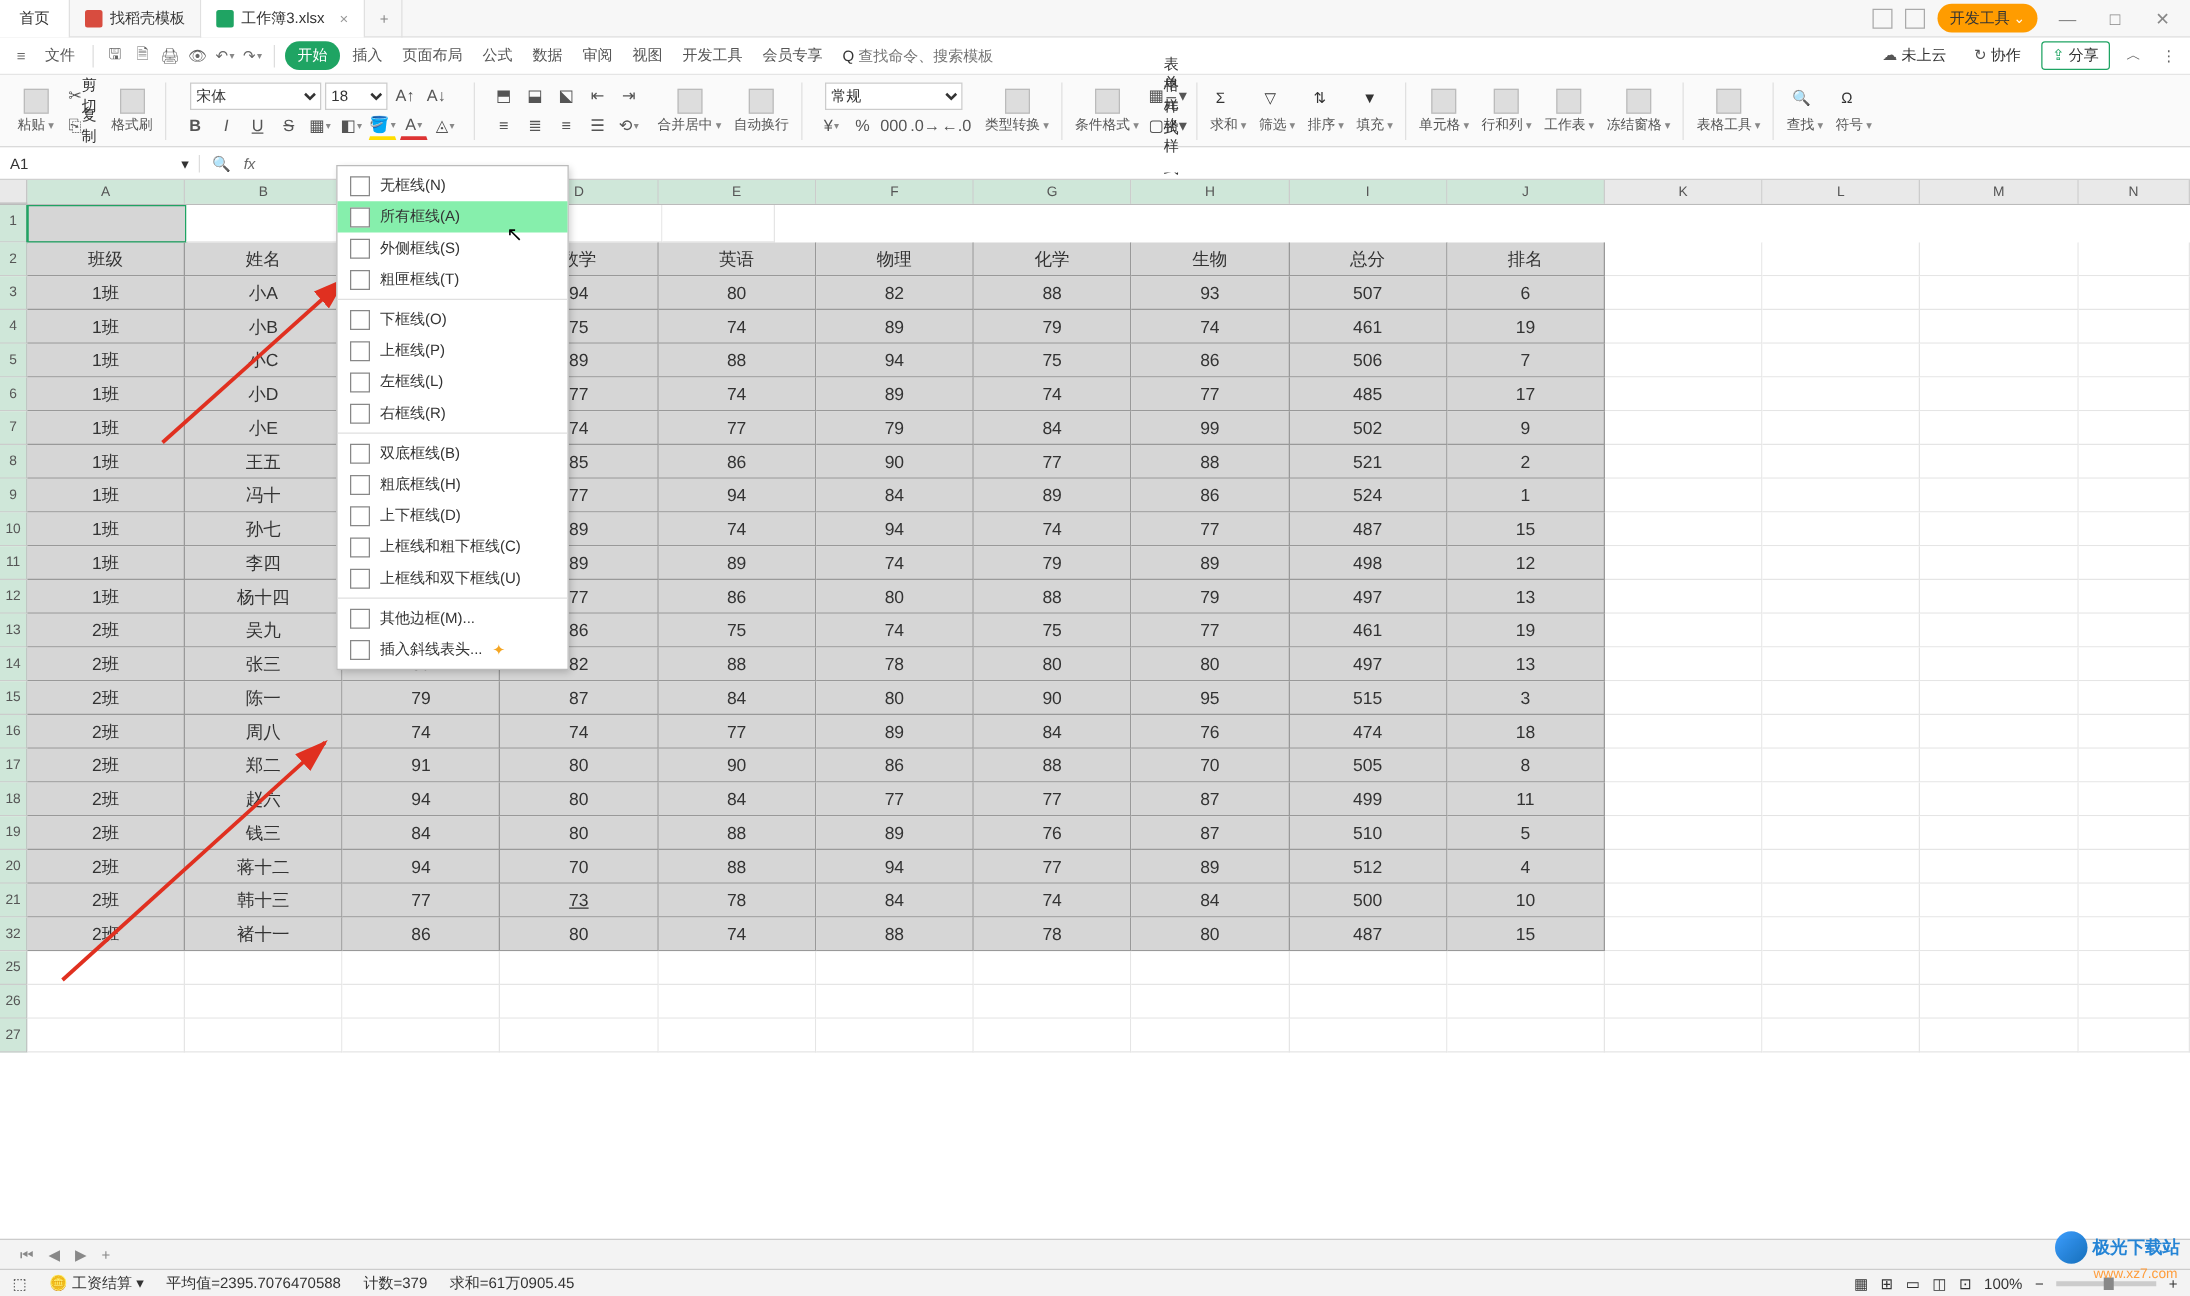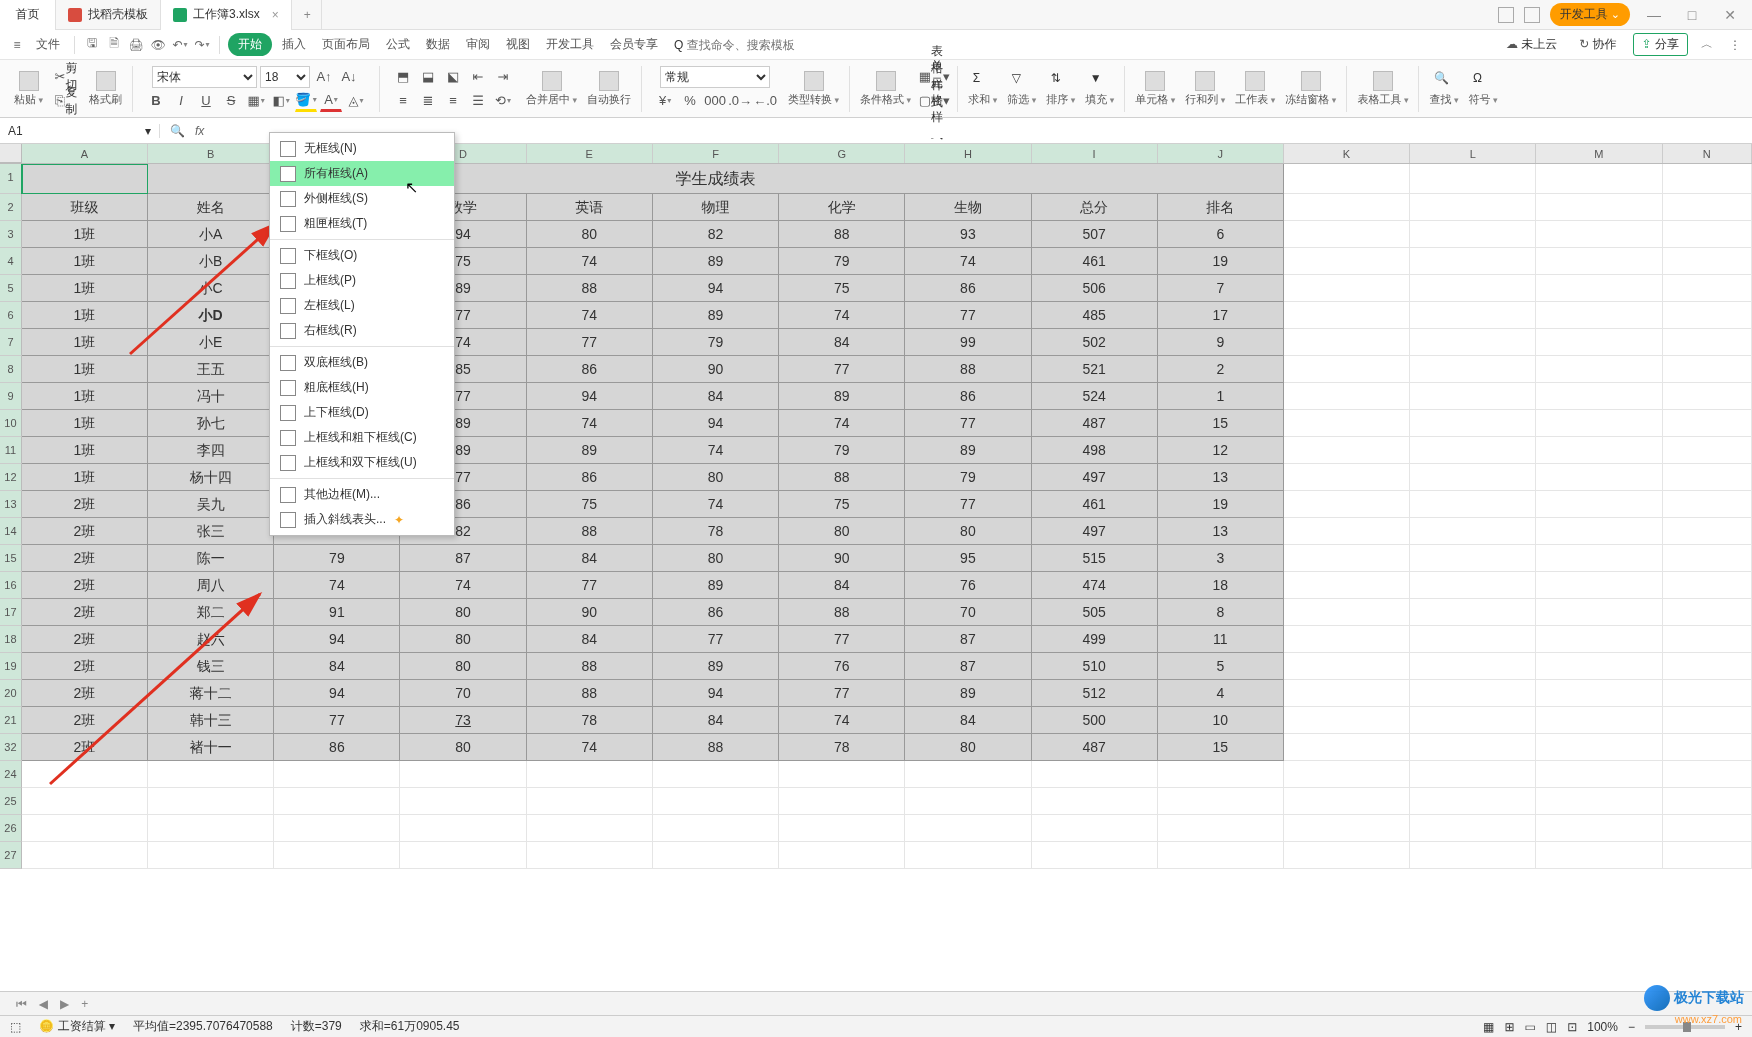--- a/index.html
+++ b/index.html
@@ -309,21 +309,20 @@
       <div class="colhead" style="width: 127px;">J</div>
       <div class="colhead unsel" style="width: 127px;">K</div>
       <div class="colhead unsel" style="width: 127px;">L</div>
       <div class="colhead unsel" style="width: 127px;">M</div>
       <div class="colhead unsel" style="width: 90px;">N</div>
     </div>
   <div class="gridbody" id="gridbody">
       <div class="row header-row">
         <div class="rownum">1</div>
         <div class="cell title sel-border" style="width: 127px; background: rgb(214, 214, 214);"></div>
-        <div class="cell title" style="width: 1143px;">学生成绩表</div>
         <div class="cell blank" style="width: 127px;"></div>
         <div class="cell blank" style="width: 127px;"></div>
         <div class="cell blank" style="width: 127px;"></div>
         <div class="cell blank" style="width: 90px;"></div>
       </div>
       <div class="row">
         <div class="rownum">2</div>
         <div class="cell " style="width: 127px;">班级</div>
         <div class="cell " style="width: 127px;">姓名</div>
         <div class="cell " style="width: 127px;">语文</div>
@@ -386,21 +385,21 @@
         <div class="cell " style="width: 127px;">506</div>
         <div class="cell " style="width: 127px;">7</div>
         <div class="cell blank" style="width: 127px;"></div>
         <div class="cell blank" style="width: 127px;"></div>
         <div class="cell blank" style="width: 127px;"></div>
         <div class="cell blank" style="width: 90px;"></div>
       </div>
       <div class="row">
         <div class="rownum">6</div>
         <div class="cell " style="width: 127px;">1班</div>
-        <div class="cell " style="width: 127px; font-weight: bold;">小D</div>
+        <div class="cell " style="width: 127px;">小D</div>
         <div class="cell " style="width: 127px;"></div>
         <div class="cell " style="width: 127px;">77</div>
         <div class="cell " style="width: 127px;">74</div>
         <div class="cell " style="width: 127px;">89</div>
         <div class="cell " style="width: 127px;">74</div>
         <div class="cell " style="width: 127px;">77</div>
         <div class="cell " style="width: 127px;">485</div>
         <div class="cell " style="width: 127px;">17</div>
         <div class="cell blank" style="width: 127px;"></div>
         <div class="cell blank" style="width: 127px;"></div>
@@ -667,37 +666,20 @@
         <div class="cell " style="width: 127px;">2班</div>
         <div class="cell " style="width: 127px;">褚十一</div>
         <div class="cell " style="width: 127px;">86</div>
         <div class="cell " style="width: 127px;">80</div>
         <div class="cell " style="width: 127px;">74</div>
         <div class="cell " style="width: 127px;">88</div>
         <div class="cell " style="width: 127px;">78</div>
         <div class="cell " style="width: 127px;">80</div>
         <div class="cell " style="width: 127px;">487</div>
         <div class="cell " style="width: 127px;">15</div>
-        <div class="cell blank" style="width: 127px;"></div>
-        <div class="cell blank" style="width: 127px;"></div>
-        <div class="cell blank" style="width: 127px;"></div>
-        <div class="cell blank" style="width: 90px;"></div>
-      </div>
-      <div class="row">
-        <div class="rownum">24</div>
-        <div class="cell blank" style="width: 127px;"></div>
-        <div class="cell blank" style="width: 127px;"></div>
-        <div class="cell blank" style="width: 127px;"></div>
-        <div class="cell blank" style="width: 127px;"></div>
-        <div class="cell blank" style="width: 127px;"></div>
-        <div class="cell blank" style="width: 127px;"></div>
-        <div class="cell blank" style="width: 127px;"></div>
-        <div class="cell blank" style="width: 127px;"></div>
-        <div class="cell blank" style="width: 127px;"></div>
-        <div class="cell blank" style="width: 127px;"></div>
         <div class="cell blank" style="width: 127px;"></div>
         <div class="cell blank" style="width: 127px;"></div>
         <div class="cell blank" style="width: 127px;"></div>
         <div class="cell blank" style="width: 90px;"></div>
       </div>
       <div class="row">
         <div class="rownum">25</div>
         <div class="cell blank" style="width: 127px;"></div>
         <div class="cell blank" style="width: 127px;"></div>
         <div class="cell blank" style="width: 127px;"></div>

